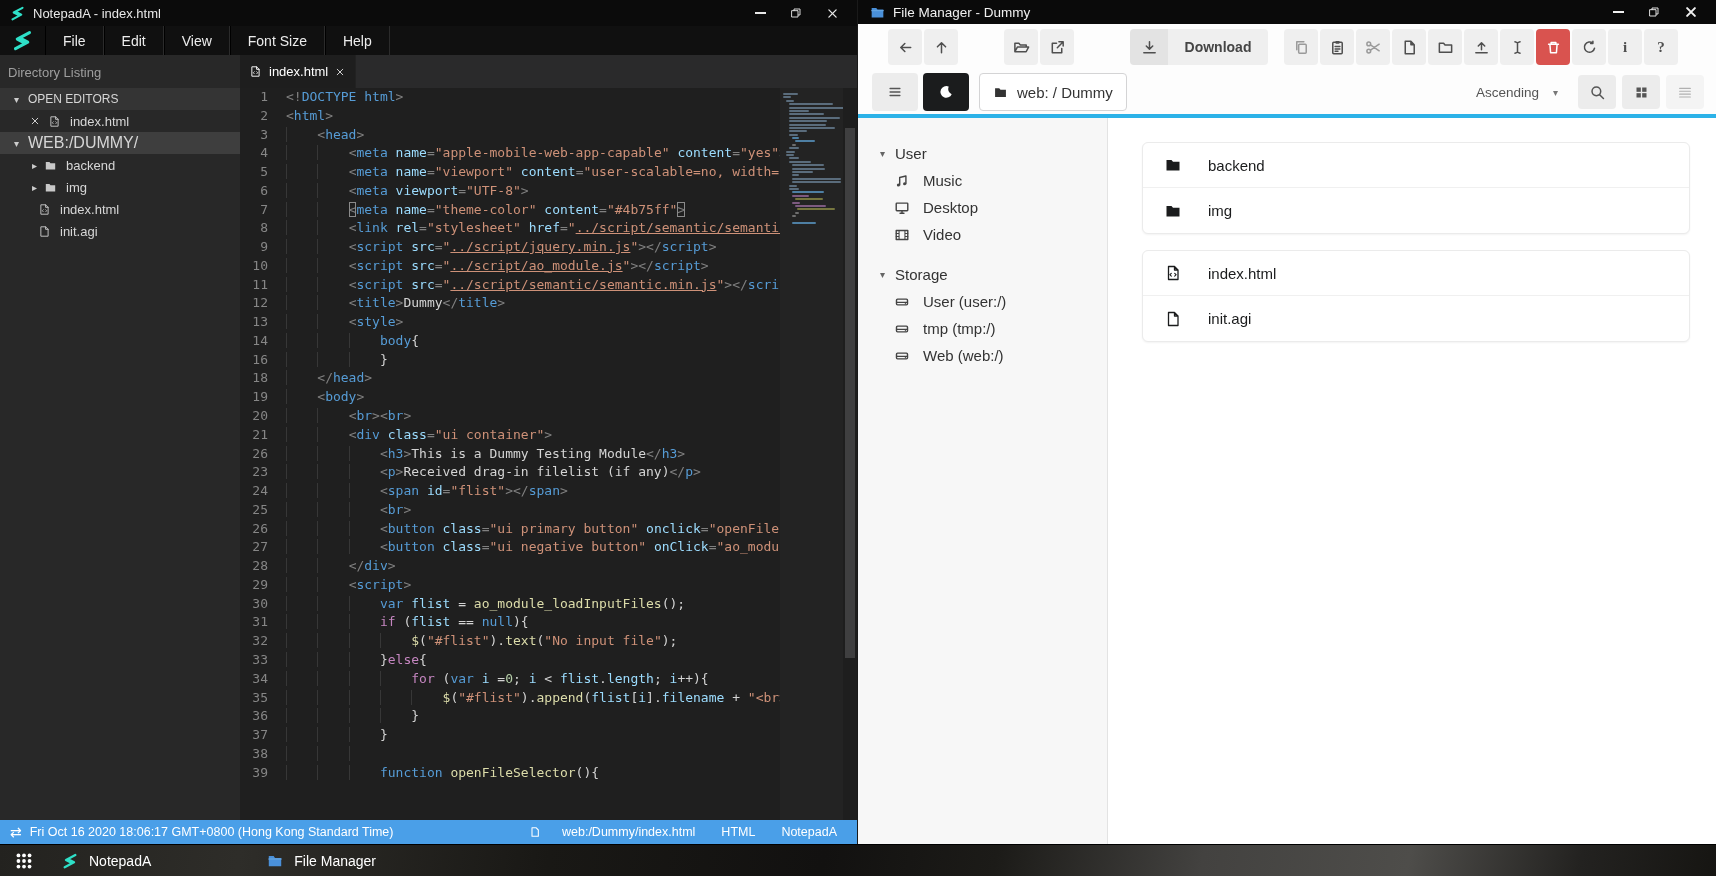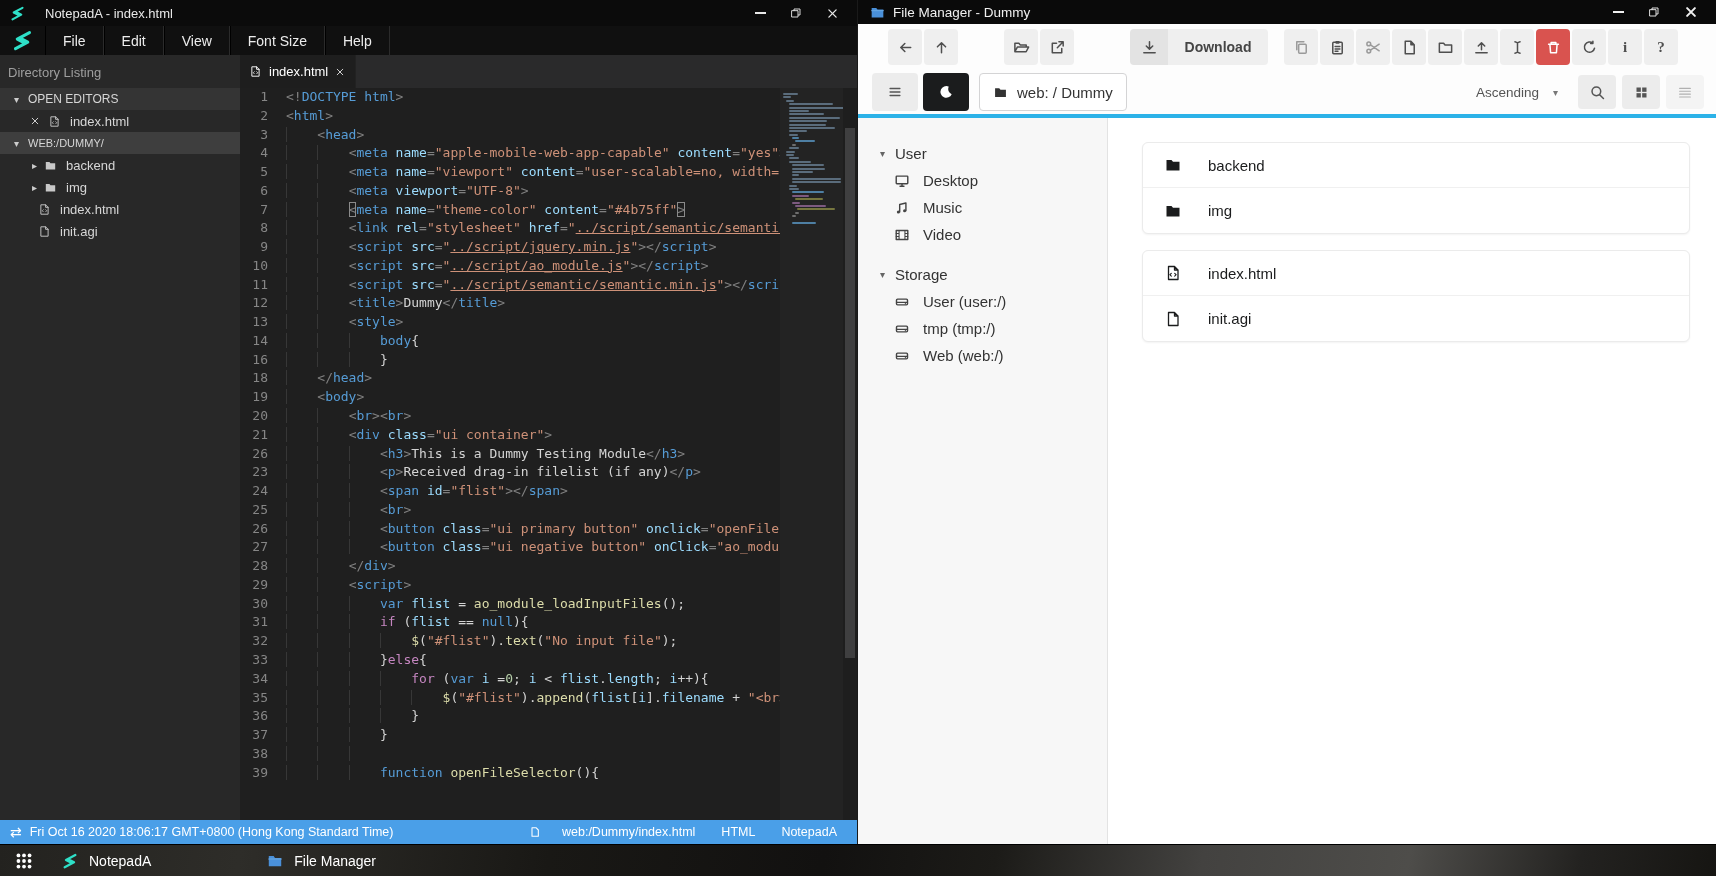--- a/index.html
+++ b/index.html
@@ -1,21 +1,21 @@
 <!DOCTYPE html>
 <html><head>
 <meta charset="utf-8">
 <style>
   * { margin:0; padding:0; box-sizing:border-box; }
   body { font-family:"Liberation Sans", sans-serif; }
   .desktop { position:relative; width:1716px; height:876px; overflow:hidden; background:#1a1a1a; }
 
   
   .np-window { position:absolute; left:0; top:0; width:857px; height:844px; background:#1e1e1e; }
-  .np-titlebar { position:absolute; left:0; top:0; right:0; height:26px; background:#0b0b0b; display:flex; align-items:center; padding:0 10px; color:#e8e8e8;gap:12px; }
+  .np-titlebar { position:absolute; left:0; top:0; right:0; height:26px; background:#0b0b0b; display:flex; align-items:center; padding:0 10px; color:#e8e8e8; }
   .np-title { font-size:13px; margin-left:8px; flex:1; }
   .winctl { display:flex; align-items:center; gap:22px; padding-right:8px; }
   .winctl .wbtn { width:14px; height:14px; display:flex; align-items:center; justify-content:center; color:#e8e8e8; cursor:default; }
   .np-menubar { position:absolute; left:0; top:26px; right:0; height:29px; background:#101010; display:flex; align-items:center; }
   .np-menubar .logo-slot { padding:0 12px; display:flex; align-items:center; }
   .menu-item { font-size:14px; color:#ececec; padding:0 17px; height:29px; display:flex; align-items:center; border-right:1px solid #2b2b2b; border-left:1px solid #000; }
   .np-main { position:absolute; left:0; top:55px; right:0; bottom:24px; overflow:hidden; }
 
   
   .np-sidebar { position:absolute; left:0; top:0; width:240px; bottom:0; background:#282828; color:#cccccc; overflow:hidden; }
@@ -157,21 +157,21 @@
               <span class="tw" style="color: rgb(200, 200, 200); margin-right: 7px;">
                 <svg class="icon-svg" width="13" height="13" viewBox="0 0 18 18" fill="none" stroke="currentColor" stroke-width="1.6" stroke-linecap="round" stroke-linejoin="round" style="display:block">
                   <path d="M4.5 2.5 h6 l3.5 3.5 v9.5 h-9.5 z M10.5 2.5 v3.5 h3.5" stroke-width="1.3"></path>
                   <path d="M7.3 9.3 L5.9 10.7 l1.4 1.4 M10.7 9.3 l1.4 1.4 -1.4 1.4" stroke-width="1.1"></path>
                 </svg>
               </span>
               <span class="tree-label">index.html</span>
             </div>
             <div class="tree-row hdr2" style="padding-left: 14px;">
               <span class="tree-chev">▾</span>
-              <span class="tree-label" style="font-size: 11px;">WEB:/DUMMY/</span>
+              <span class="tree-label" style="font-size: 16px;">WEB:/DUMMY/</span>
             </div>
             <div class="tree-row" style="padding-left: 32px;">
               <span class="tree-chev">▸</span>
               <span class="tw" style="color: rgb(200, 200, 200); margin-right: 7px;">
                 <svg class="icon-svg" width="13" height="13" viewBox="0 0 18 18" fill="none" stroke="currentColor" stroke-width="1.6" stroke-linecap="round" stroke-linejoin="round" style="display:block">
                   <path d="M2.5 14.5 V4 h5 l1.5 1.8 h6.5 V14.5 z" fill="currentColor" stroke="none"></path>
                 </svg>
               </span>
               <span class="tree-label">backend</span>
             </div>
@@ -522,35 +522,35 @@
 
     <div class="fm-content">
       <div class="fm-sidebar" id="fm-sidebar">
           <div class="fm-sec-header">
             <span class="fm-sec-chev">▾</span>
             <span>User</span>
           </div>
           <div class="fm-side-item">
             <span class="tw" style="color: rgb(68, 68, 68);">
               <svg class="icon-svg" width="16" height="16" viewBox="0 0 18 18" fill="none" stroke="currentColor" stroke-width="1.6" stroke-linecap="round" stroke-linejoin="round" style="display:block">
-                <rect x="2.5" y="3.5" width="13" height="8.5" rx="0.8"></rect>
-                <path d="M6.8 15 h4.4 M9 12 v3"></path>
-              </svg>
-            </span>
-            <span>Desktop</span>
+                <path d="M6.4 13.5 V5 l7-1.6 V12"></path>
+                <circle cx="4.9" cy="13.5" r="1.7" fill="currentColor" stroke="none"></circle>
+                <circle cx="11.9" cy="12" r="1.7" fill="currentColor" stroke="none"></circle>
+              </svg>
+            </span>
+            <span>Music</span>
           </div>
           <div class="fm-side-item">
             <span class="tw" style="color: rgb(68, 68, 68);">
               <svg class="icon-svg" width="16" height="16" viewBox="0 0 18 18" fill="none" stroke="currentColor" stroke-width="1.6" stroke-linecap="round" stroke-linejoin="round" style="display:block">
-                <path d="M6.4 13.5 V5 l7-1.6 V12"></path>
-                <circle cx="4.9" cy="13.5" r="1.7" fill="currentColor" stroke="none"></circle>
-                <circle cx="11.9" cy="12" r="1.7" fill="currentColor" stroke="none"></circle>
-              </svg>
-            </span>
-            <span>Music</span>
+                <rect x="2.5" y="3.5" width="13" height="8.5" rx="0.8"></rect>
+                <path d="M6.8 15 h4.4 M9 12 v3"></path>
+              </svg>
+            </span>
+            <span>Desktop</span>
           </div>
           <div class="fm-side-item">
             <span class="tw" style="color: rgb(68, 68, 68);">
               <svg class="icon-svg" width="16" height="16" viewBox="0 0 18 18" fill="none" stroke="currentColor" stroke-width="1.6" stroke-linecap="round" stroke-linejoin="round" style="display:block">
                 <rect x="2.5" y="4" width="13" height="10"></rect>
                 <path d="M5.7 4 v10 M12.3 4 v10 M2.5 7.3 h3.2 M2.5 10.6 h3.2 M12.3 7.3 h3.2 M12.3 10.6 h3.2" stroke-width="1.2"></path>
               </svg>
             </span>
             <span>Video</span>
           </div>

